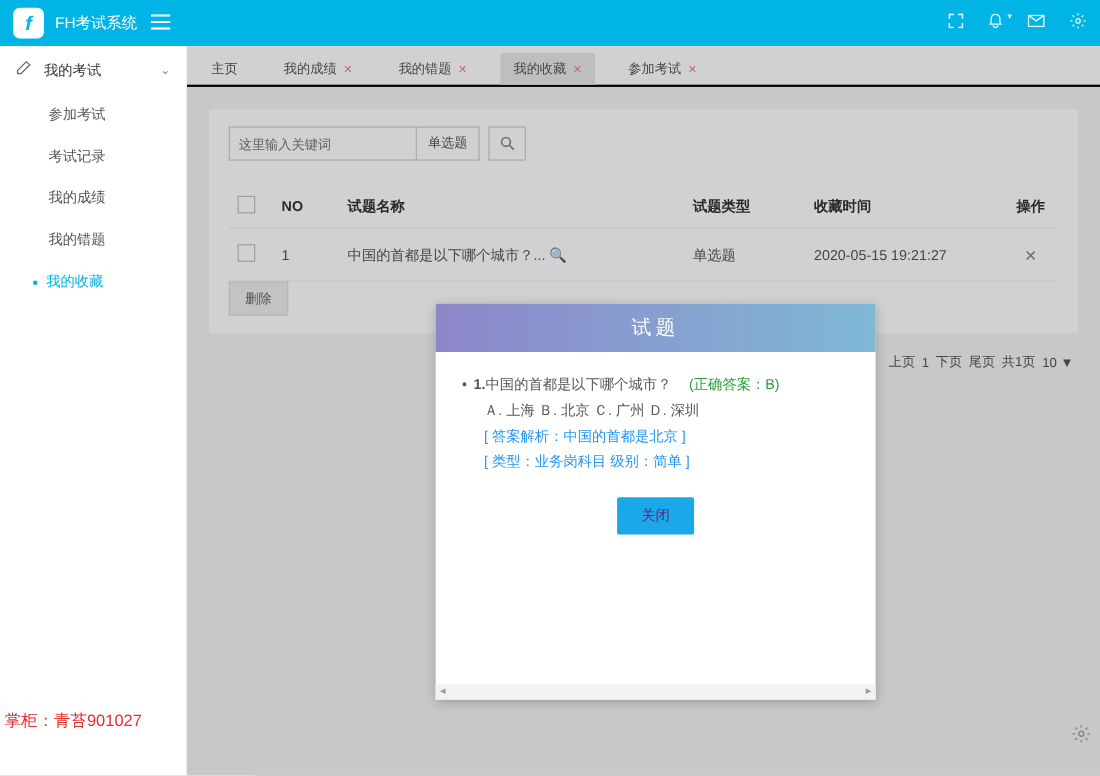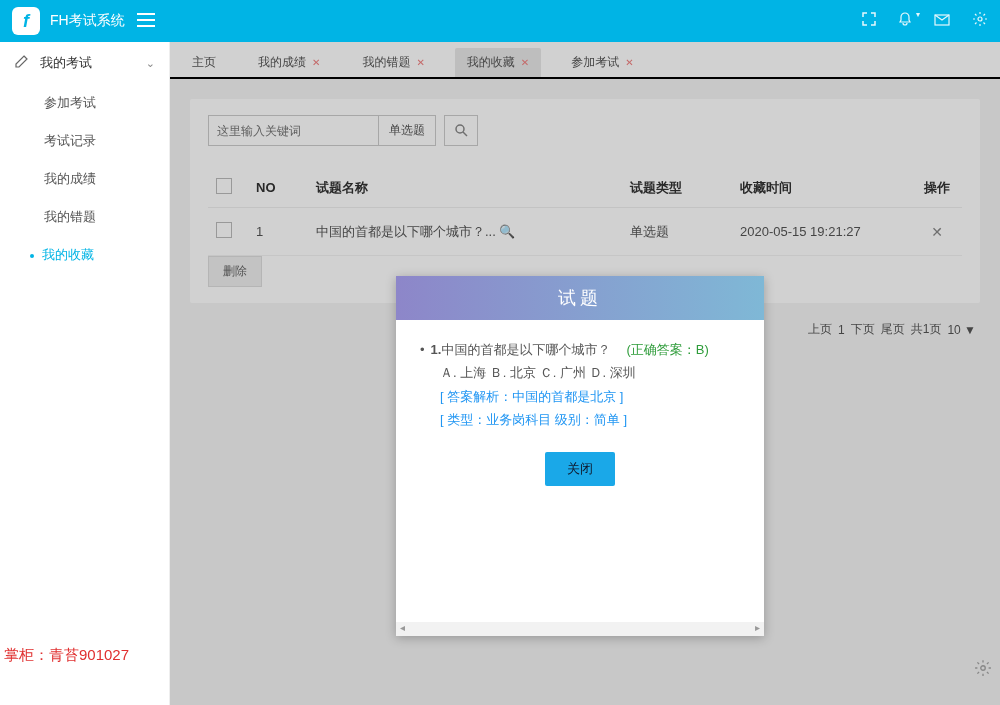--- a/index.html
+++ b/index.html
@@ -31,31 +31,31 @@
 .search-btn{width:34px;border:1px solid #ccc;background:#fff;margin-left:8px;cursor:pointer;display:flex;align-items:center;justify-content:center}
 .tbl{width:100%;border-collapse:collapse}
 .tbl th{text-align:left;padding:10px 8px;font-size:13px;color:#333;font-weight:bold;border-bottom:1px solid #eee}
 .tbl td{padding:14px 8px;font-size:13px;color:#555;border-bottom:1px solid #f2f2f2}
 .chk{width:16px;height:16px;border:1px solid #bbb;display:inline-block;cursor:pointer}
 .del-btn{background:#eee;border:1px solid #ddd;padding:6px 14px;cursor:pointer;font-size:12px;color:#666;margin-top:0}
 .pager{position:absolute;right:24px;top:242px;font-size:12px;color:#555;display:flex;gap:6px;align-items:center}
 .mag{color:#888;margin-left:4px;cursor:pointer}
 .x-op{color:#888;cursor:pointer;font-size:14px}
 .overlay{position:absolute;left:170px;top:42px;right:0;bottom:0;background:rgba(0,0,0,.18)}
-.modal{position:absolute;left:396px;top:276px;width:368px;height:360px;background:#fff;box-shadow:0 2px 10px rgba(0,0,0,.25);display:flex;flex-direction:column}
+.modal{position:absolute;left:396px;top:276px;width:400px;height:360px;background:#fff;box-shadow:0 2px 10px rgba(0,0,0,.25);display:flex;flex-direction:column}
 .modal-header{height:44px;background:linear-gradient(90deg,#8d86c9,#7fb8d6);color:#fff;display:flex;align-items:center;justify-content:center;font-size:18px;letter-spacing:4px}
 .modal-body{flex:1;padding:18px 24px;overflow:auto;font-size:13px;line-height:1.8}
 .q-line{display:flex}
 .bullet{margin-right:6px}
 .q-num{font-weight:bold}
 .q-title{font-weight:normal}
 .answer{color:#2e9c3a;margin-left:16px}
 .opts{margin-left:20px;color:#555}
 .meta{color:#2196f3;margin-left:20px}
-.close-btn{display:block;margin:20px auto 8px;background:#1aa8e8;color:#0f172a;border:none;padding:8px 22px;font-size:13px;cursor:pointer;border-radius:2px}
+.close-btn{display:block;margin:20px auto 8px;background:#1aa8e8;color:#701a75;border:none;padding:8px 22px;font-size:13px;cursor:pointer;border-radius:2px}
 .scroll-hint{height:14px;background:#f2f2f2;display:flex;justify-content:space-between;padding:0 4px;color:#999;font-size:10px}
 .footer-note{position:absolute;left:4px;bottom:40px;color:#e03030;font-size:15px}
 .gear-float{position:absolute;right:8px;bottom:24px;color:#888;font-size:16px;cursor:pointer}
 </style>
 </head>
 <body>
 
 <div class="topbar">
   <div class="logo">f</div>
   <div class="app-title">FH考试系统</div>

